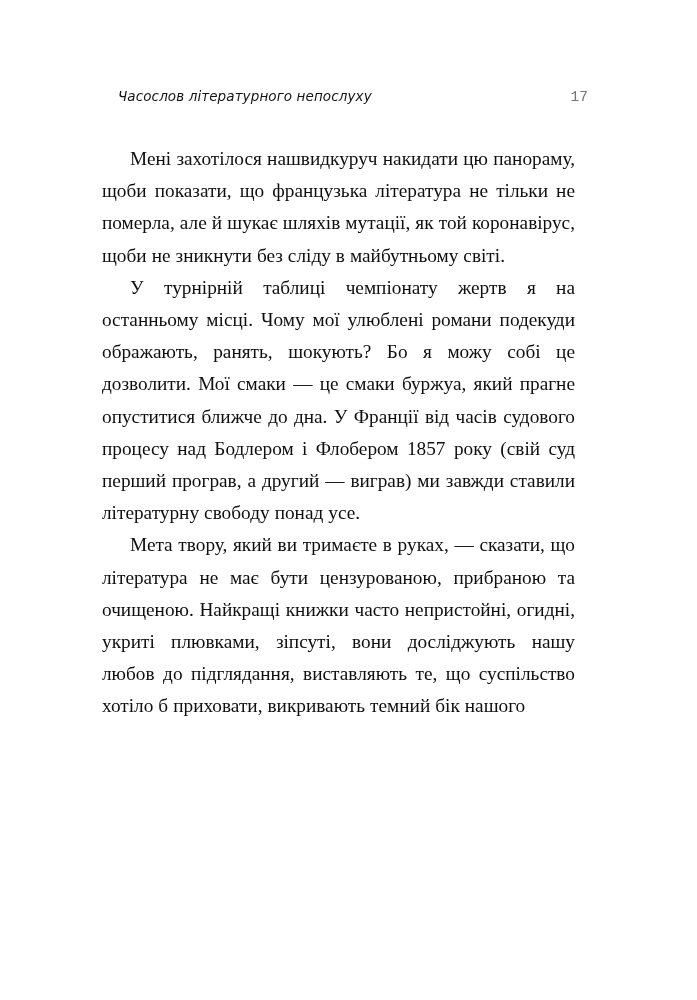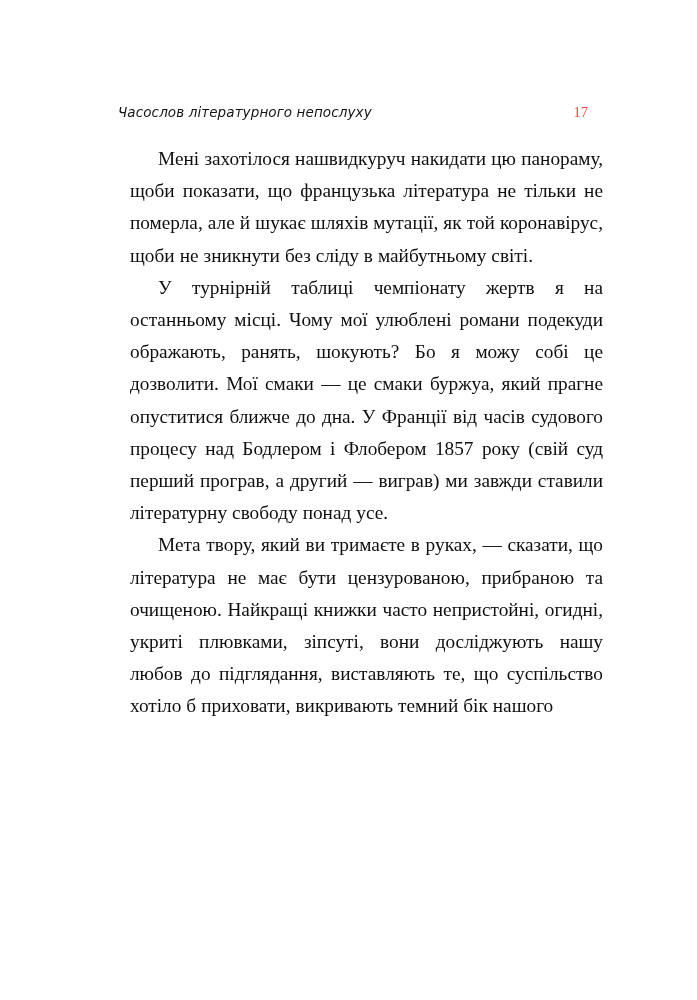--- a/index.html
+++ b/index.html
@@ -17,45 +17,45 @@
   .page {
     position: relative;
     width: 697px;
     height: 1000px;
     box-sizing: border-box;
     padding: 0;
     overflow: hidden;
   }
   .running-head {
     position: absolute;
-    top: 104px;
+    top: 88px;
     left: 118px;
     width: 470px;
     display: flex;
     align-items: baseline;
     justify-content: space-between;
   }
   .running-head .title {
     font-family: "DejaVu Sans", sans-serif;
     font-style: italic;
     font-size: 13.5px;
     letter-spacing: 0.1px;
     color: #141414;
     white-space: nowrap;
   }
   .running-head .folio {
-    font-family: Liberation Serif, serif;
+    font-family: Liberation Mono, monospace;
     font-size: 14.5px;
-    color: #ef4444;
+    color: #737373;
     margin-left: 12px;
   }
   .body-text {
     position: absolute;
     top: 143px;
-    left: 130px;
+    left: 102px;
     width: 473px;
   }
   .body-text p {
     margin: 0;
     text-indent: 28px;
     font-size: 19.3px;
     line-height: 32.2px;
     text-align: justify;
     text-justify: inter-word;
     word-spacing: 0.2px;

